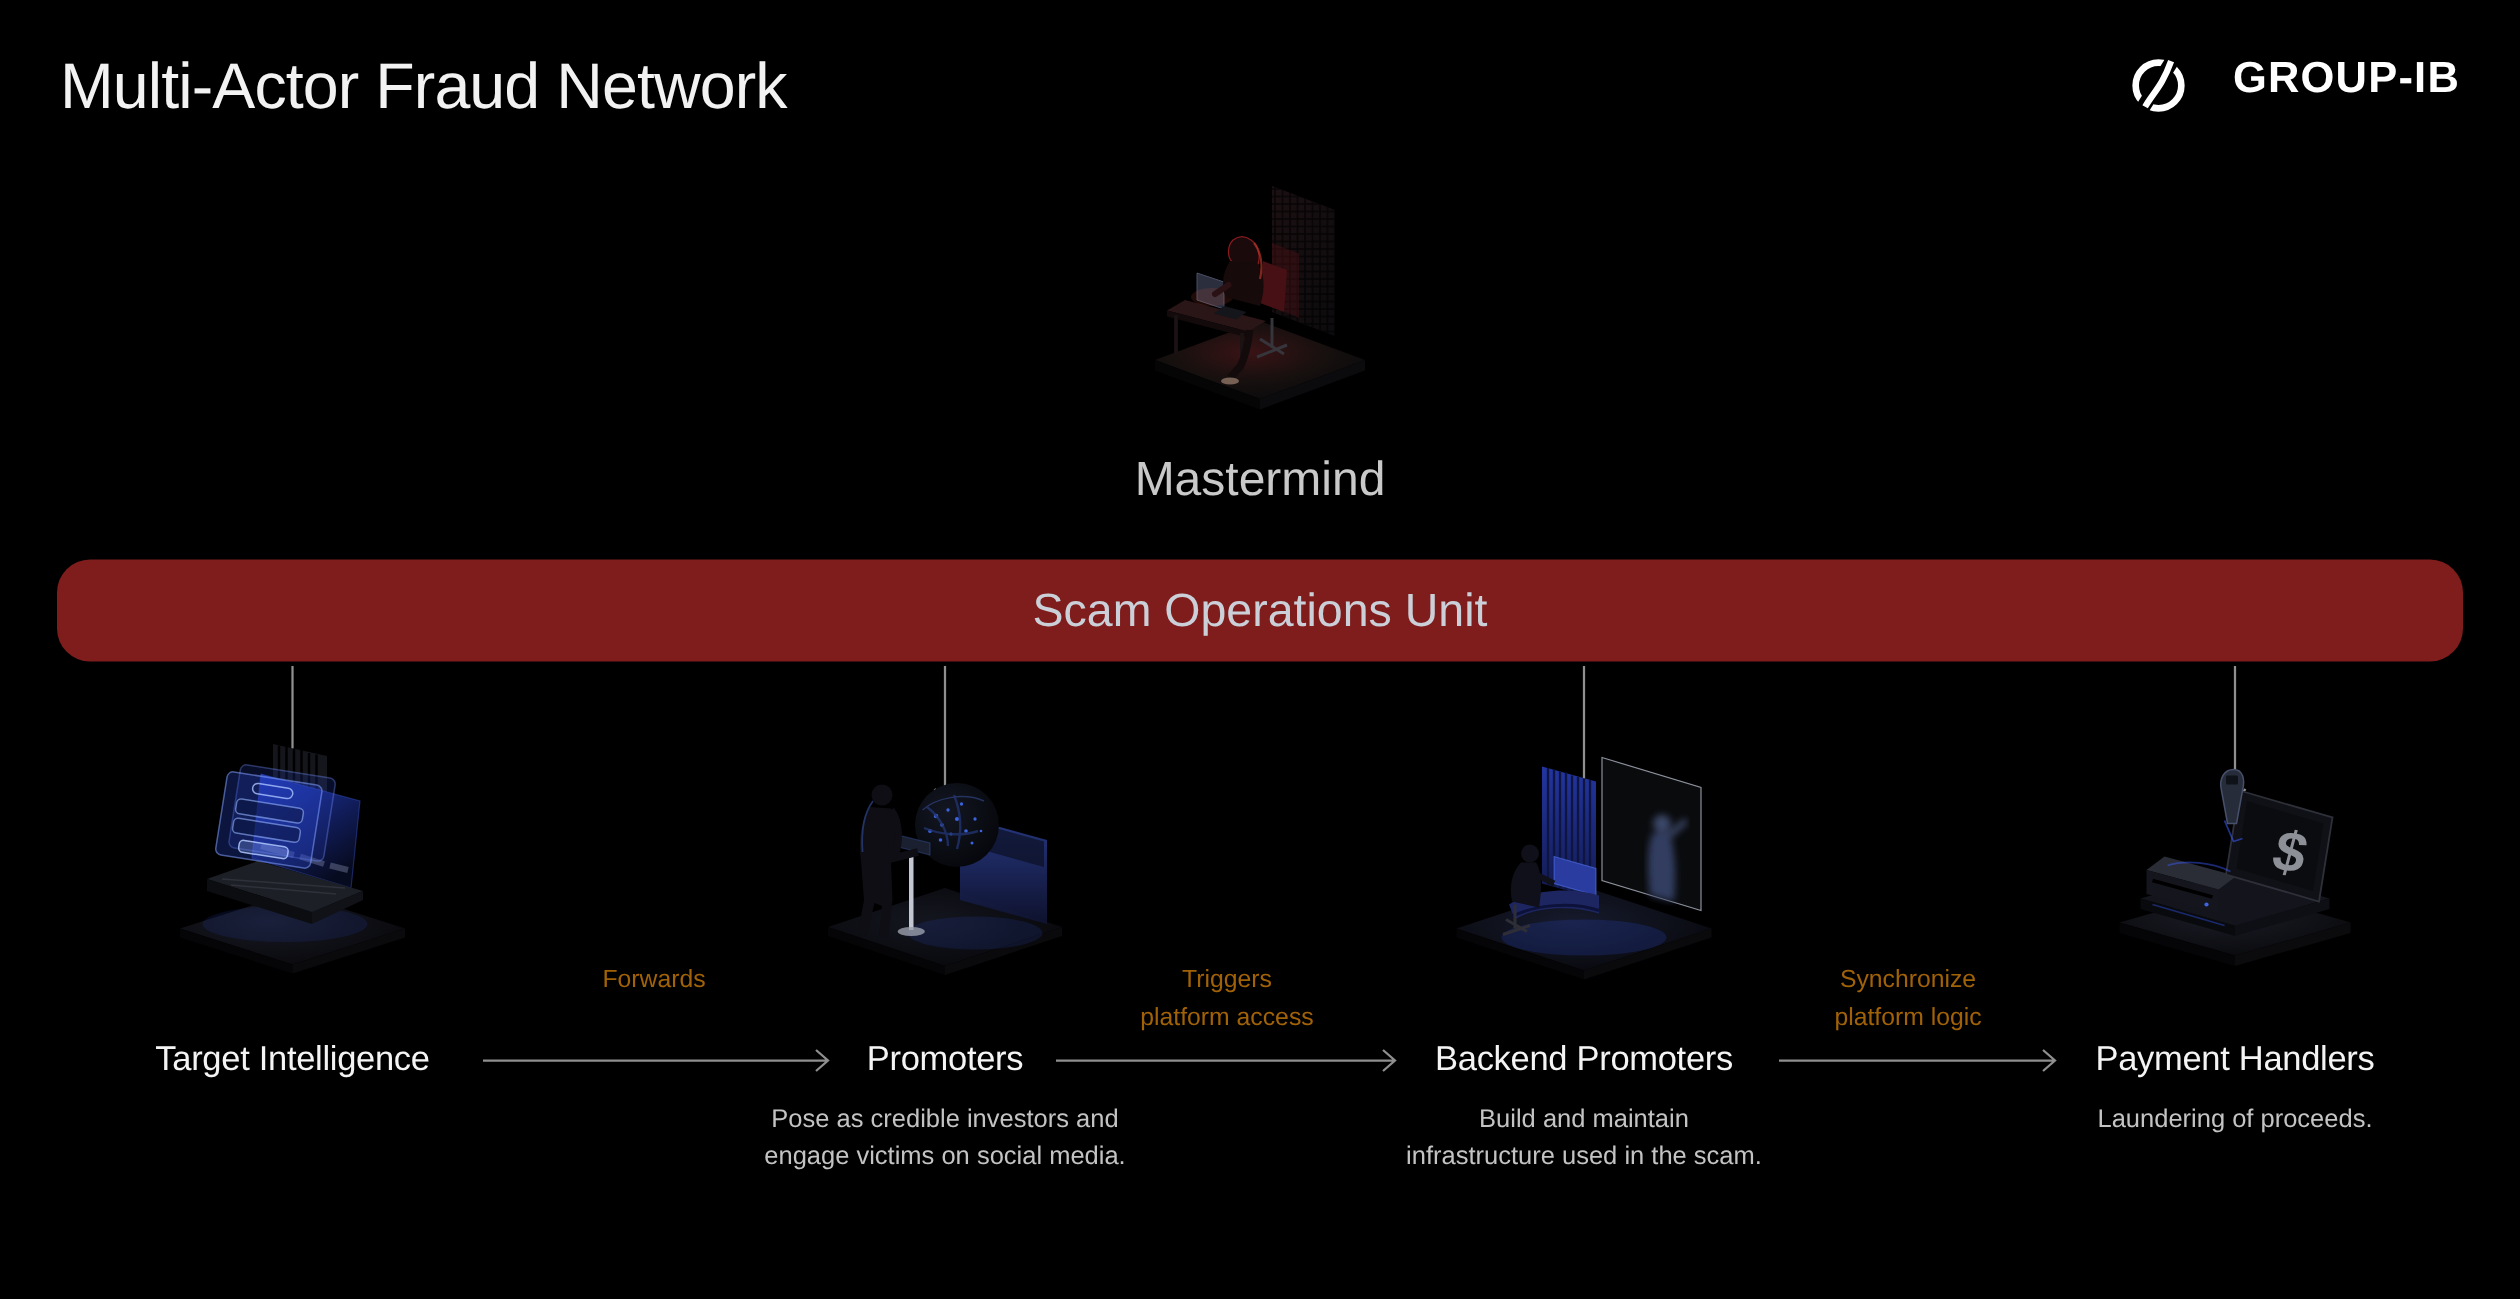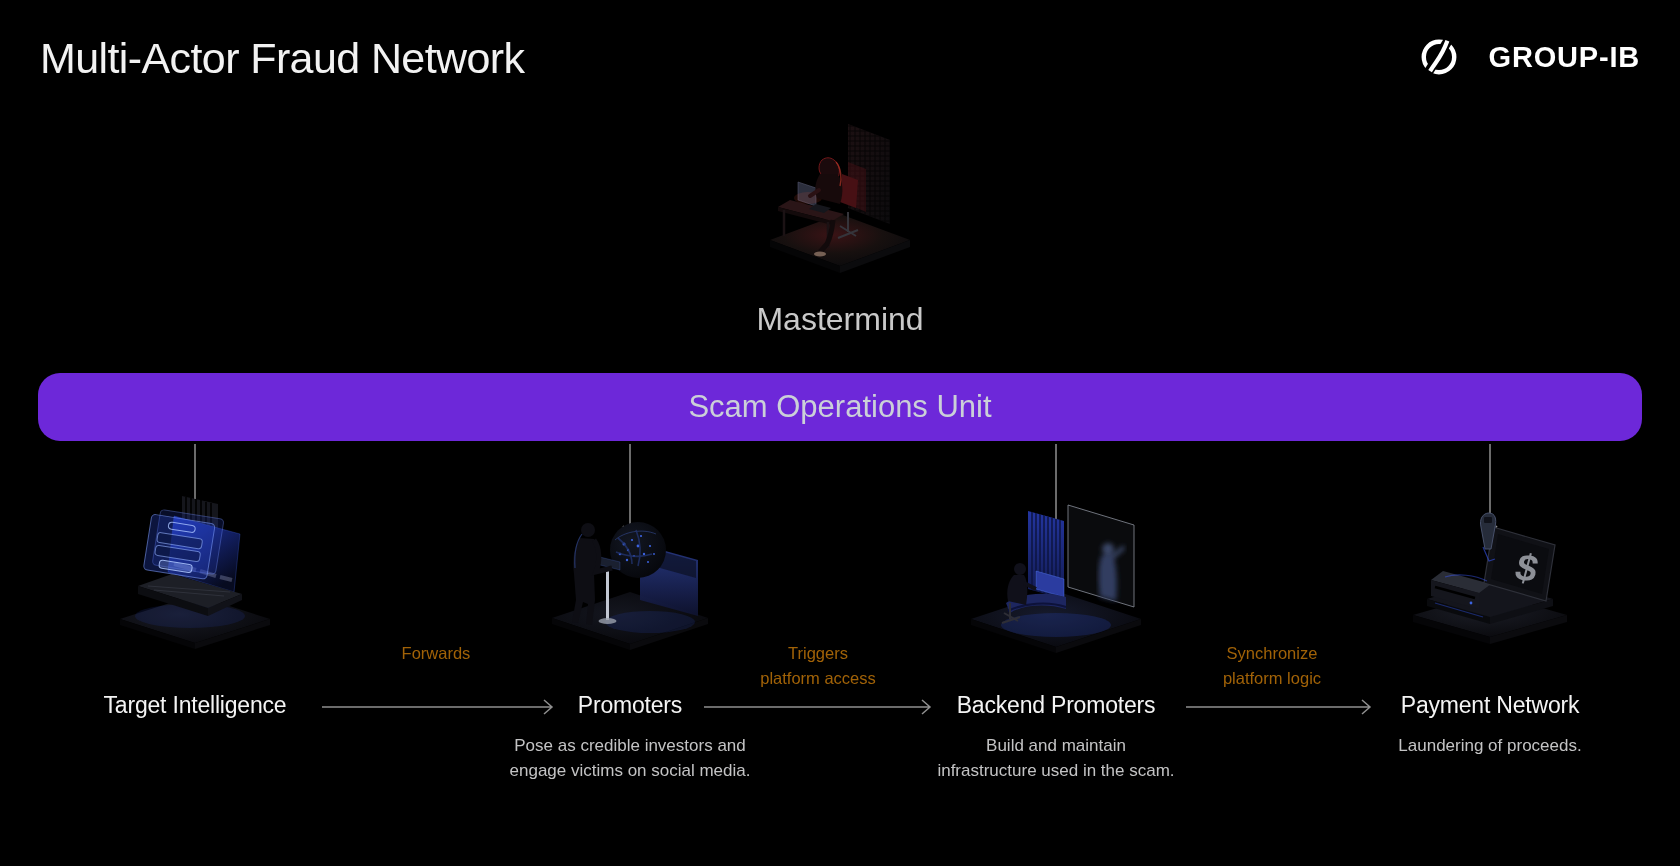--- a/index.html
+++ b/index.html
@@ -9,21 +9,21 @@
     position: relative; width: 1680px; height: 866px;
     background: #000; overflow: hidden; margin: 0 auto;
   }
   .page-title {
     position: absolute; left: 40px; top: 34px;
     font-size: 43px; font-weight: 400; letter-spacing: -0.6px;
     color: #f2f2f2;
   }
   .brand {
     position: absolute; right: 40px; top: 36px;
-    display: flex; align-items: center; gap: 29px;
+    display: flex; gap: 29px;
   }
   .brand-name {
     color: #fff; font-size: 29px; font-weight: 700; letter-spacing: 0.8px;
   }
   .mm-illus { position: absolute; left: 740px; top: 116px; }
   .mm-label {
     position: absolute; left: 0; top: 301px; width: 1680px;
     text-align: center; font-size: 32px; color: #c9c9c9; font-weight: 400;
   }
   .banner {
@@ -103,21 +103,21 @@
       <path d="M82 44 C78 48 78 56 82 59 L97 63 C101 58 100 48 94 44 C90 41 86 41 82 44 Z" fill="#1c0b0d" stroke="#8f1d1f" stroke-width="0.8" opacity="0.97"></path>
       <path d="M80 58 C75 66 74 74 77 82 L100 88 C104 76 103 64 97 58 Z" fill="#170a0b"></path>
       <path d="M96 46 C101 52 102 62 100 70" stroke="#b03428" stroke-width="1.4" fill="none" opacity="0.7"></path>
       <path d="M79 74 L70 80" stroke="#2a1113" stroke-width="4" stroke-linecap="round"></path>
       <path d="M93 104 C92 114 90 122 87 128 L80 136" stroke="#120a0b" stroke-width="5" fill="none"></path>
       <ellipse cx="80" cy="138" rx="6" ry="2.4" fill="#c7a48e" opacity="0.55"></ellipse>
     </svg>
   </div>
   <div class="mm-label">Mastermind</div>
 
-  <div class="banner" style="background: #6d28d9;">
+  <div class="banner" style="background: #7f1d1d;">
     <span style="color: rgb(203, 208, 216);">Scam Operations Unit</span>
   </div>
 
   <svg class="connectors" width="1680" height="866" viewBox="0 0 1680 866">
     <g stroke="#8f8f8f" stroke-width="1.5" fill="none">
       <path d="M195 444 V534 M188 526 L195 534 L202 526"></path>
       <path d="M630 444 V534 M623 526 L630 534 L637 526"></path>
       <path d="M1056 444 V534 M1049 526 L1056 534 L1063 526"></path>
       <path d="M1490 444 V534 M1483 526 L1490 534 L1497 526"></path>
       <path d="M322 707 H552 M544 700 L552 707 L544 714"></path>
@@ -326,20 +326,20 @@
         </g>
 
         <g>
           <path d="M96 30 C94 22 98 16 104 16 C110 16 112 22 110 30 L106 52 L100 52 Z" fill="#262c3a" stroke="#47506a" stroke-width="1"></path>
           <rect x="99" y="20" width="8" height="6" rx="1" fill="#10121a"></rect>
           <path d="M98 50 L104 64 L110 62" stroke="#3b5bff" stroke-width="1.2" fill="none" opacity="0.55"></path>
         </g>
         <path d="M60 80 C72 76 90 78 102 84" stroke="#3b5bff" stroke-width="1.2" fill="none" opacity="0.45"></path>
       </svg>
     </div>
-    <div class="node-title">Payment Network</div>
+    <div class="node-title">Payment Handlers</div>
     <div class="node-desc">
       <div>Laundering of proceeds.</div>
       <div></div>
     </div>
   </div>
 
 </div>
 
 </body></html>

